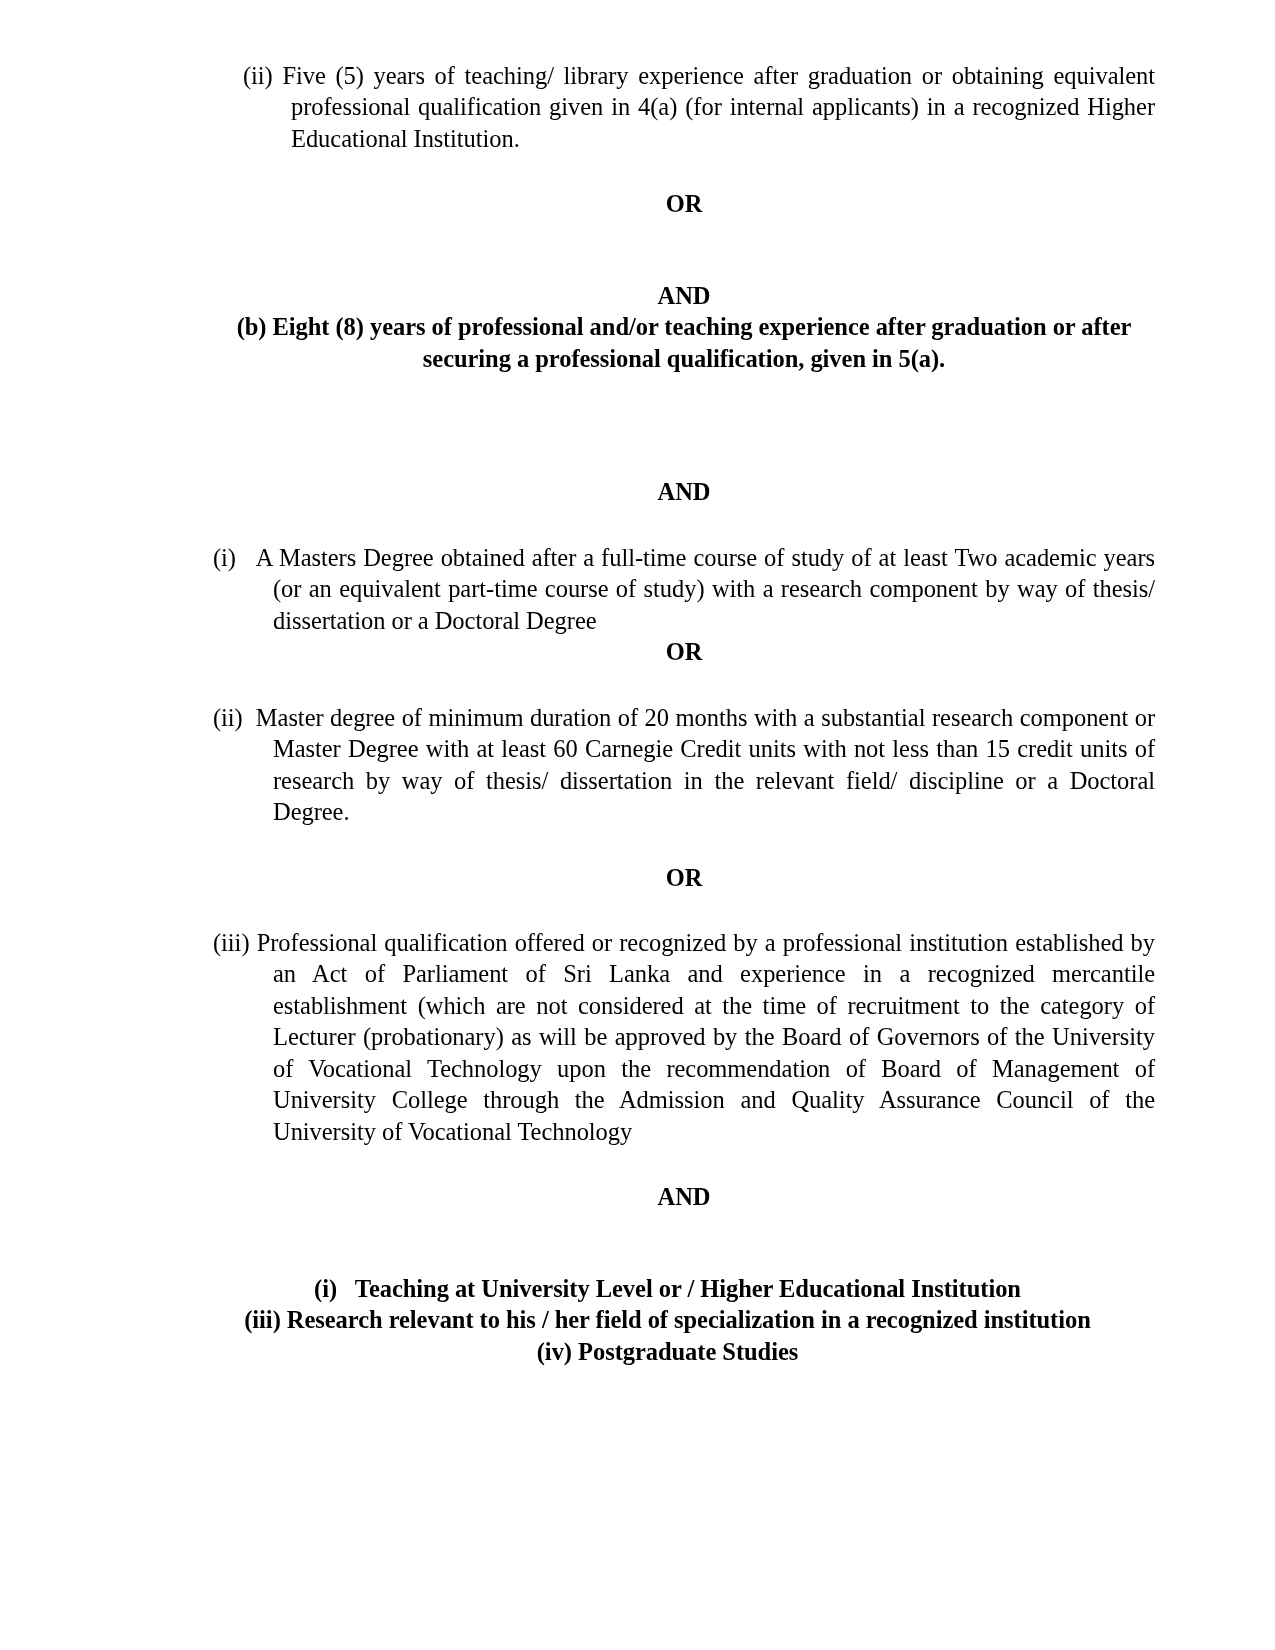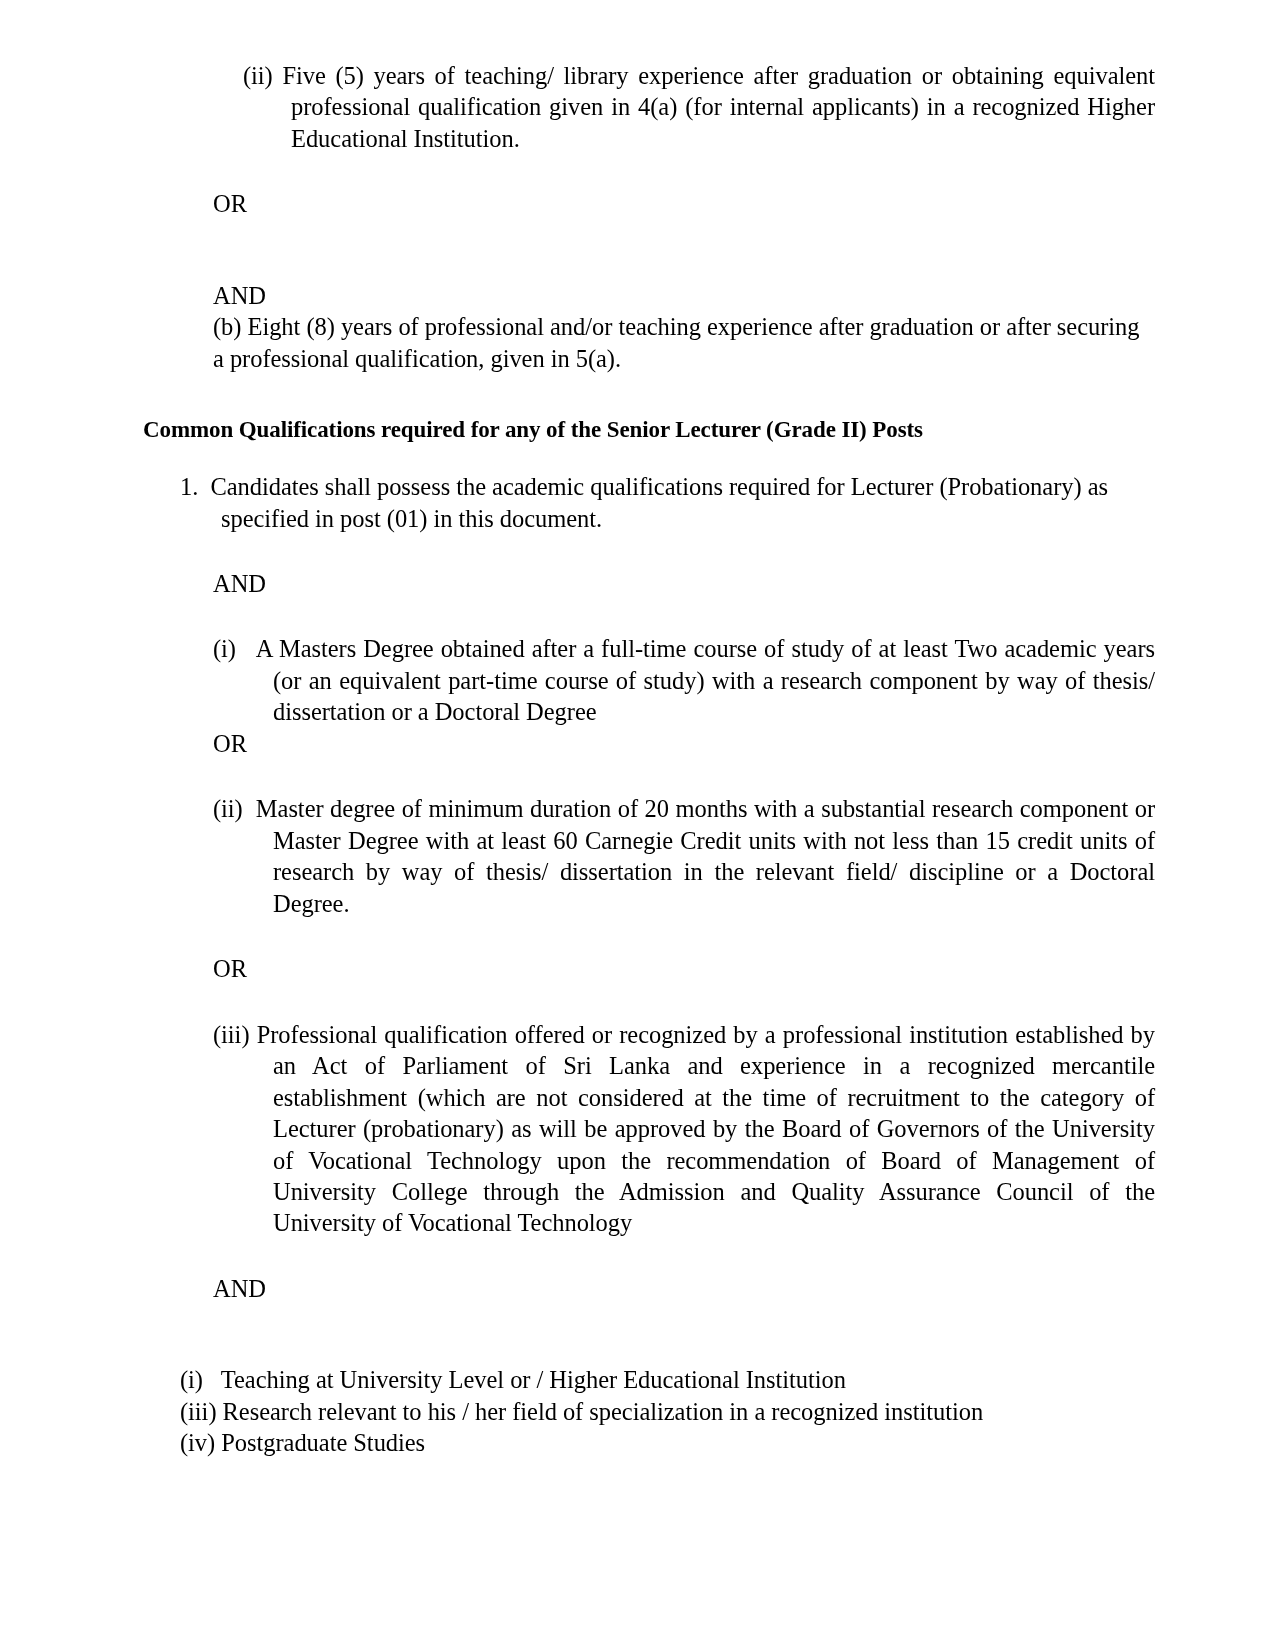--- a/index.html
+++ b/index.html
@@ -25,21 +25,21 @@
   }
   
   .para {
     font-size: 24.5px;
     line-height: 1.285;
     text-align: justify;
     text-justify: inter-word;
     margin: 0;
     letter-spacing: -0.05px;
   }
-  .para.left { text-align: left; }
+  .para.left { text-align: center; font-weight: bold; }
 
   
   .lvl-num      { margin-left: 29px; }   
   .lvl-or       { margin-left: 70px; }   
   .lvl-body     { margin-left: 70px; }   
   .lvl-roman    { margin-left: 100px; }  
   .lvl-roman2   { margin-left: 37px; }   
 
   
   .hang {
@@ -93,27 +93,23 @@
 
 
   <div class="gap-m"></div>
 
   <div class="para left lvl-or">AND</div>
 
   <div class="para left lvl-body">(b) Eight (8) years of professional and/or teaching experience after graduation or after securing a professional qualification, given in 5(a).</div>
 
   <div class="gap-xl"></div>
 
-  <div class="heading">Common Qualifications required for any of the Senior Lecturer (Grade II) Posts</div>
 
   <div class="gap-m"></div>
 
-  <div class="para left" style="margin-left:37px;">
-    <span class="hang-num"><span>1.</span><span>&nbsp; </span><span>Candidates shall possess the academic qualifications required for Lecturer (Probationary) as specified in post (01) in this document.</span></span>
-  </div>
 
   <div class="gap-l"></div>
 
   <div class="para left lvl-or">AND</div>
 
   <div class="gap-l"></div>
 
   <div class="para lvl-or">
     <span class="hang"><span>(i)</span><span>&nbsp;&nbsp; </span><span>A Masters Degree obtained after a full-time course of study of at least Two academic years (or an equivalent part-time course of study) with a research component by way of thesis/ dissertation or a Doctoral Degree</span></span>
   </div>

